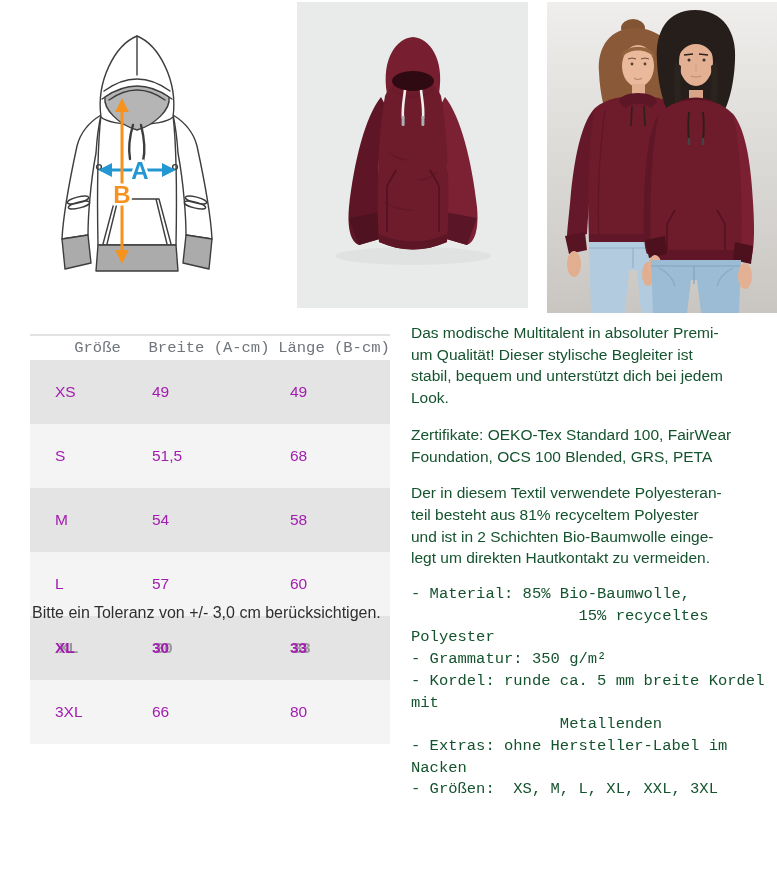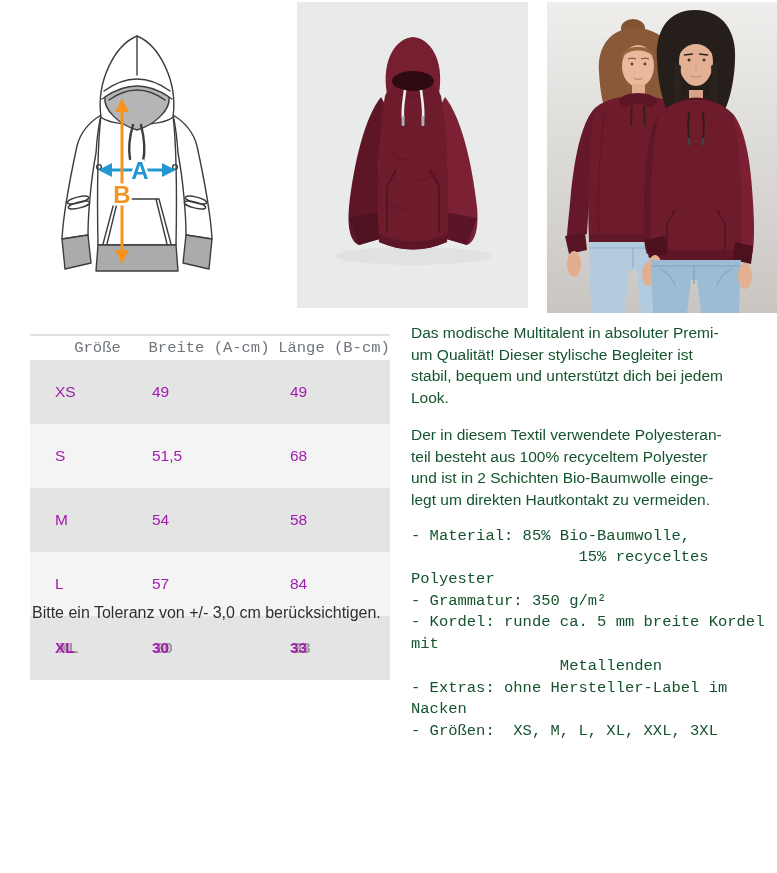--- a/index.html
+++ b/index.html
@@ -212,39 +212,46 @@
       <td>68</td>
     </tr>
     <tr>
       <td>M</td>
       <td>54</td>
       <td>58</td>
     </tr>
     <tr>
       <td>L</td>
       <td>57</td>
-      <td>84</td>
+      <td>60</td>
     </tr>
     <tr class="glitch">
       <td>XL</td>
       <td>30</td>
       <td>33</td>
+    </tr>
+    <tr>
+      <td>3XL</td>
+      <td>66</td>
+      <td>80</td>
     </tr>
   </tbody>
 </table>
 
 <div class="abs tolerance">Bitte ein Toleranz von +/- 3,0 cm berücksichtigen.</div>
 
 <div class="abs desc">
   <p>Das modische Multitalent in absoluter Premi-
 um Qualität! Dieser stylische Begleiter ist
 stabil, bequem und unterstützt dich bei jedem
 Look.</p>
+  <p>Zertifikate: OEKO-Tex Standard 100, FairWear
+Foundation, OCS 100 Blended, GRS, PETA</p>
   <p>Der in diesem Textil verwendete Polyesteran-
-teil besteht aus 100% recyceltem Polyester
+teil besteht aus 81% recyceltem Polyester
 und ist in 2 Schichten Bio-Baumwolle einge-
 legt um direkten Hautkontakt zu vermeiden.</p>
   <p>- Material: 85% Bio-Baumwolle,
                   15% recyceltes Polyester
 - Grammatur: 350 g/m²
 - Kordel: runde ca. 5 mm breite Kordel mit
                 Metallenden
 - Extras: ohne Hersteller-Label im Nacken
 - Größen:  XS, M, L, XL, XXL, 3XL</p>
 </div>

